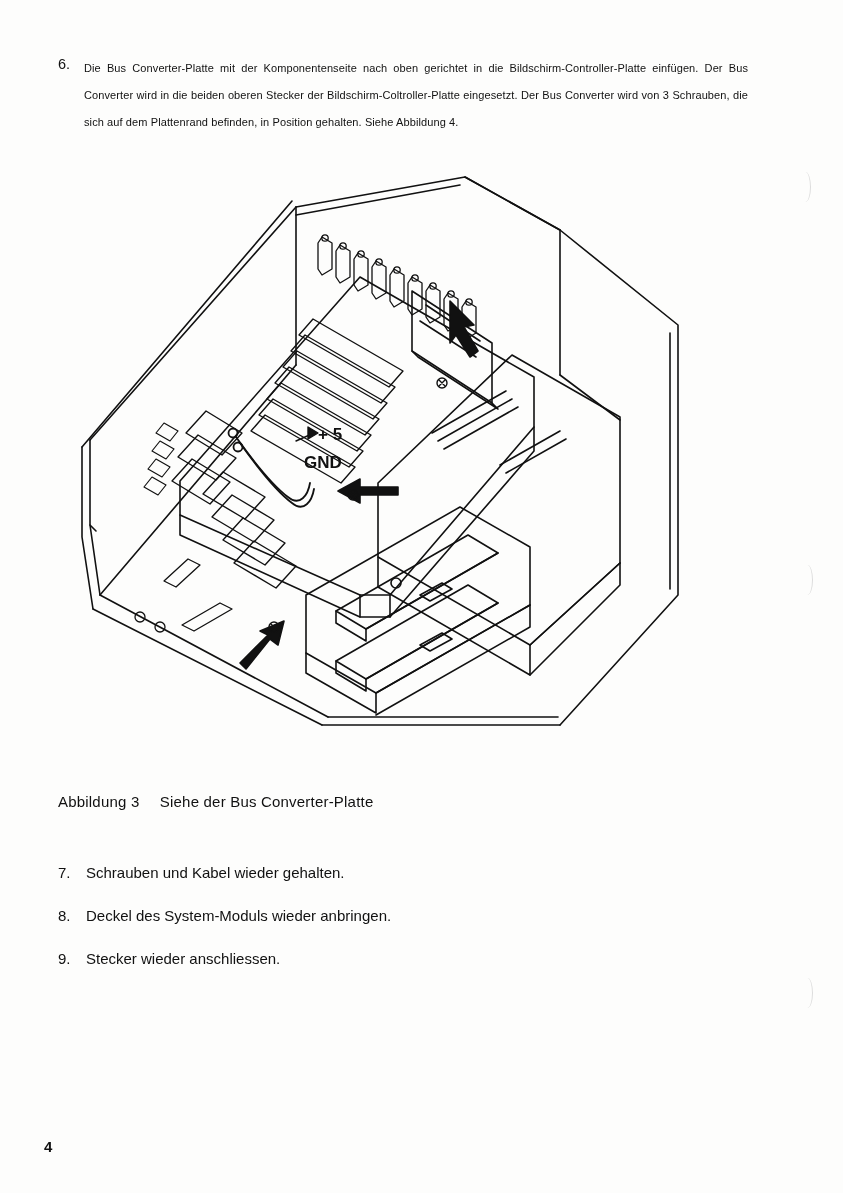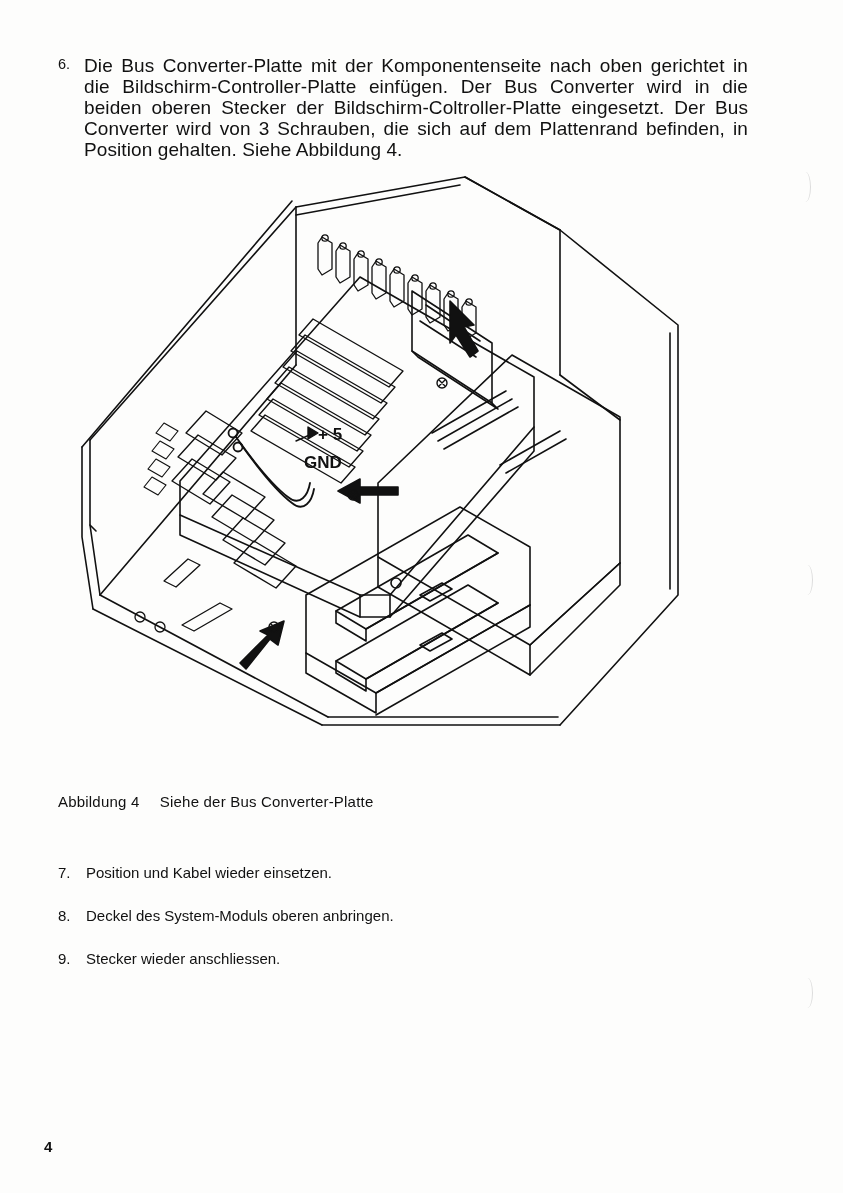--- a/index.html
+++ b/index.html
@@ -30,22 +30,22 @@
     align-items: flex-start;
   }
   .step6 .num {
     width: 26px;
     flex: 0 0 26px;
     font-size: 14.5px;
     line-height: 19.5px;
   }
   .step6 .body {
     flex: 1 1 auto;
-    font-size: 19px;
-    line-height: 21px;
+    font-size: 11px;
+    line-height: 27px;
     text-align: justify;
     letter-spacing: 0.1px;
   }
 
   
   .figure {
     position: absolute;
     left: 60px;
     top: 165px;
     width: 730px;
@@ -275,32 +275,32 @@
         <path d="M290 327 L296 333 M296 327 L290 333"></path>
         <path d="M211 459 L217 465 M217 459 L211 465"></path>
       </g>
 
       <text x="258" y="275" font-family="Liberation Sans, sans-serif" font-size="17" font-weight="bold" fill="#111111" stroke="none">+ 5</text>
       <text x="244" y="303" font-family="Liberation Sans, sans-serif" font-size="17" font-weight="bold" fill="#111111" stroke="none">GND</text>
     </svg>
   </div>
 
   <div class="caption">
-    <span class="cap-label">Abbildung 4</span>
+    <span class="cap-label">Abbildung 3</span>
     <span>Siehe der Bus Converter-Platte</span>
   </div>
 
   <div class="steps">
     <div class="step">
       <div class="num">7.</div>
-      <div class="txt">Position und Kabel wieder einsetzen.</div>
+      <div class="txt">Schrauben und Kabel wieder gehalten.</div>
     </div>
     <div class="step">
       <div class="num">8.</div>
-      <div class="txt">Deckel des System-Moduls oberen anbringen.</div>
+      <div class="txt">Deckel des System-Moduls wieder anbringen.</div>
     </div>
     <div class="step">
       <div class="num">9.</div>
       <div class="txt">Stecker wieder anschliessen.</div>
     </div>
   </div>
 
   <div class="pageno">4</div>
 
 </div>

